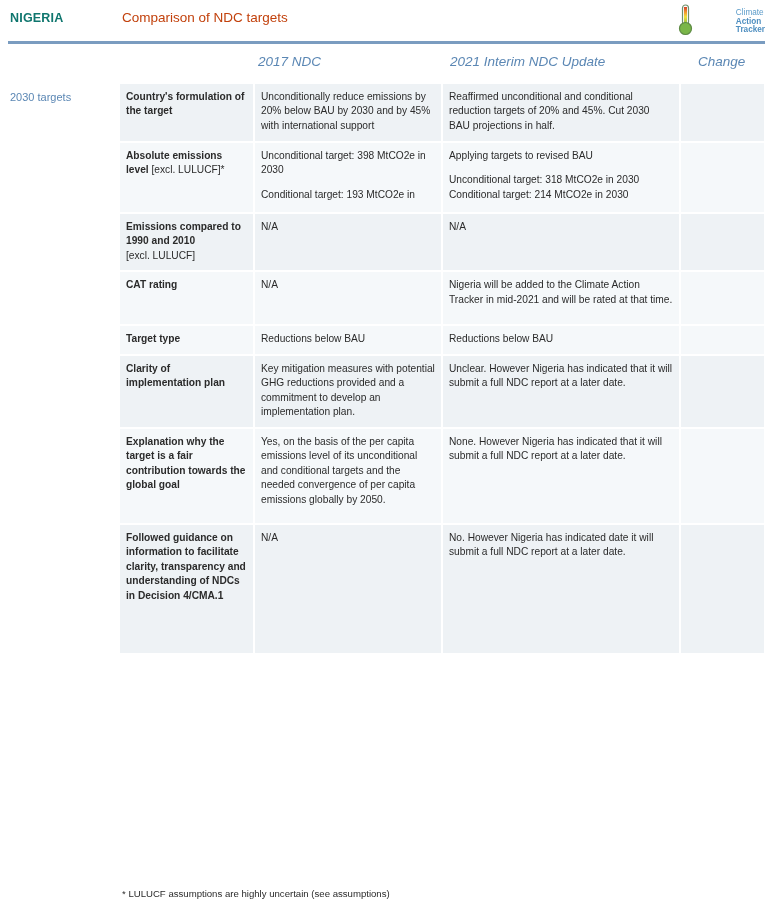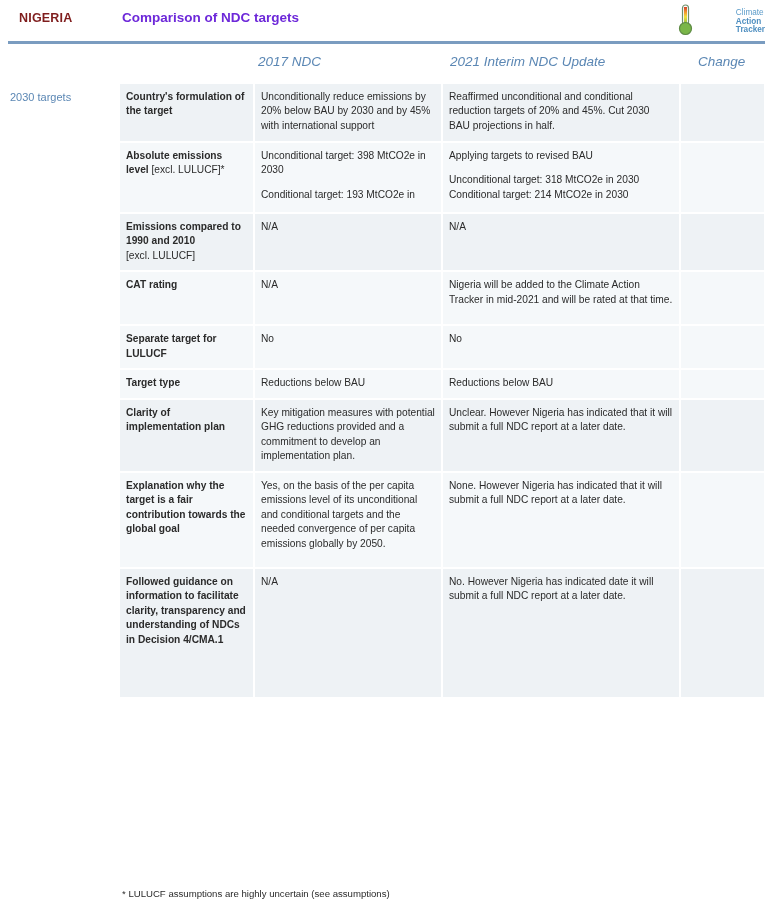--- a/index.html
+++ b/index.html
@@ -20,31 +20,30 @@
   .page-header {
     position: relative;
     height: 40px;
   }
   .country-name {
     position: absolute;
     left: 10px;
     top: 11px;
     font-size: 12.5px;
     font-weight: bold;
-    color: #7f1d1d;
+    color: #0f766e;
     letter-spacing: 0.2px;
-    margin-left: 9px;
   }
   .page-title {
     position: absolute;
     left: 122px;
     top: 10px;
     font-size: 13.5px;
-    font-weight: bold;
-    color: #6d28d9;
+    font-weight: normal;
+    color: #c2410c;
   }
   .cat-logo {
     position: absolute;
     right: 12px;
     top: 3px;
     display: flex;
     align-items: center;
     gap: 3px;
   }
   .cat-logo-text {
@@ -221,26 +220,20 @@
   <tr class="row-b" style="height:54px">
     <td class="lbl">CAT rating</td>
     <td>N/A</td>
     <td>Nigeria will be added to the Climate Action Tracker in mid-2021 and will be rated at that time.</td>
     <td></td>
   </tr>
 
 
 
 
-  <tr class="row-b" style="height:27px">
-    <td class="lbl">Separate target for LULUCF</td>
-    <td>No</td>
-    <td>No</td>
-    <td></td>
-  </tr>
 
 
   <tr class="row-b" style="height:27px">
     <td class="lbl">Target type</td>
     <td>Reductions below BAU</td>
     <td>Reductions below BAU</td>
     <td></td>
   </tr>
 
   <tr class="row-a" style="height:72px">

